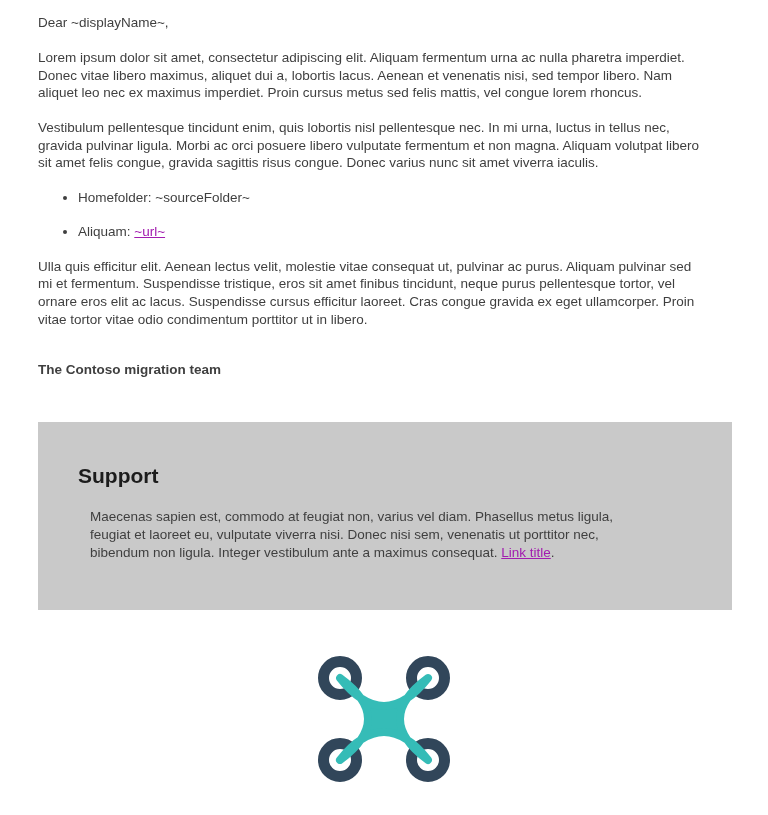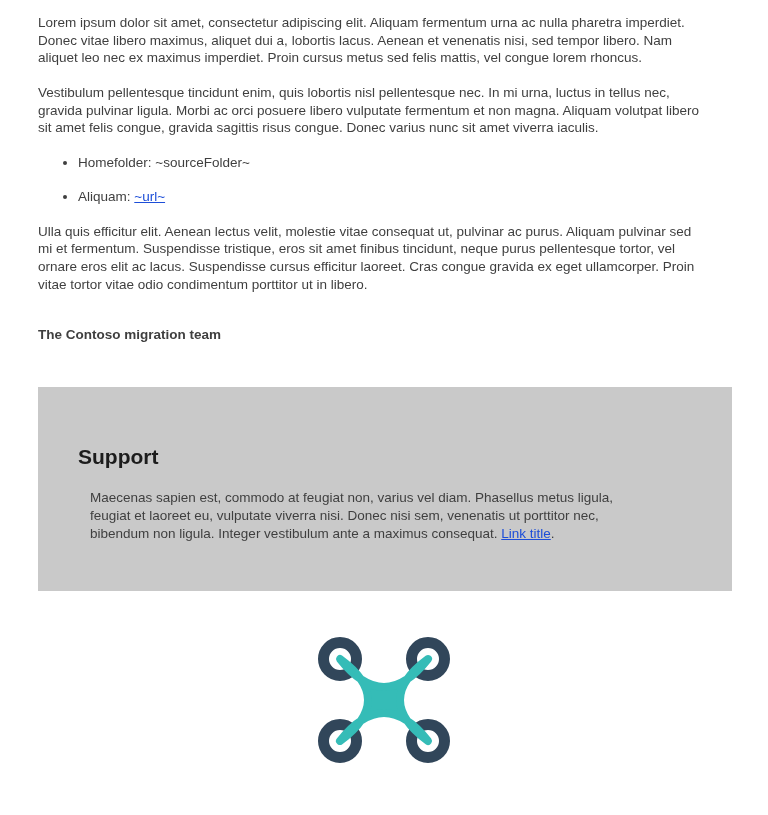--- a/index.html
+++ b/index.html
@@ -8,30 +8,30 @@
     min-height:815px;
     background:#ffffff;
     font-family:"Liberation Sans",sans-serif;
     font-size:13.5px;
     line-height:1.3;
     color:#3f3f3f;
   }
   .content{padding:14px 38px 0 38px;}
   .bodytext{width:662px;}
   p{margin:0 0 17.5px 0;}
-  a{color:#1d4ed8;text-decoration:underline;cursor:pointer;}
+  a{color:#a21caf;text-decoration:underline;cursor:pointer;}
   ul.placeholder-list{margin:17px 0 17.5px 0;padding-left:40px;}
   ul.placeholder-list li{margin:16px 0 2px 0;}
   .team-line{margin-top:33px;font-weight:bold;}
   .support-box{
     box-sizing:border-box;
     width:694px;
     background:#c9c9c9;
     margin-top:43px;
-    padding:56px 64px 36px 40px;
+    padding:40px 64px 36px 40px;
   }
   .support-title{
     font-size:21px;
     font-weight:bold;
     color:#1c1c1c;
     margin:0 0 19px 0;
   }
   .support-body{margin:12px;line-height:1.33;}
   .logo-wrap{
     width:692px;
@@ -39,20 +39,21 @@
     margin-top:44px;
     padding-bottom:15px;
   }
   .logo-wrap svg{display:inline-block;}
 </style>
 </head>
 <body>
 
 <div class="content">
 
+  <p class="bodytext">Dear ~displayName~,</p>
 
   <p class="bodytext">Lorem ipsum dolor sit amet, consectetur adipiscing elit. Aliquam fermentum urna ac nulla pharetra imperdiet. Donec vitae libero maximus, aliquet dui a, lobortis lacus. Aenean et venenatis nisi, sed tempor libero. Nam aliquet leo nec ex maximus imperdiet. Proin cursus metus sed felis mattis, vel congue lorem rhoncus.</p>
 
   <p class="bodytext">Vestibulum pellentesque tincidunt enim, quis lobortis nisl pellentesque nec. In mi urna, luctus in tellus nec, gravida pulvinar ligula. Morbi ac orci posuere libero vulputate fermentum et non magna. Aliquam volutpat libero sit amet felis congue, gravida sagittis risus congue. Donec varius nunc sit amet viverra iaculis.</p>
 
   <ul class="placeholder-list">
     <li>
       <span>Homefolder: ~sourceFolder~</span>
     </li>
     <li>

